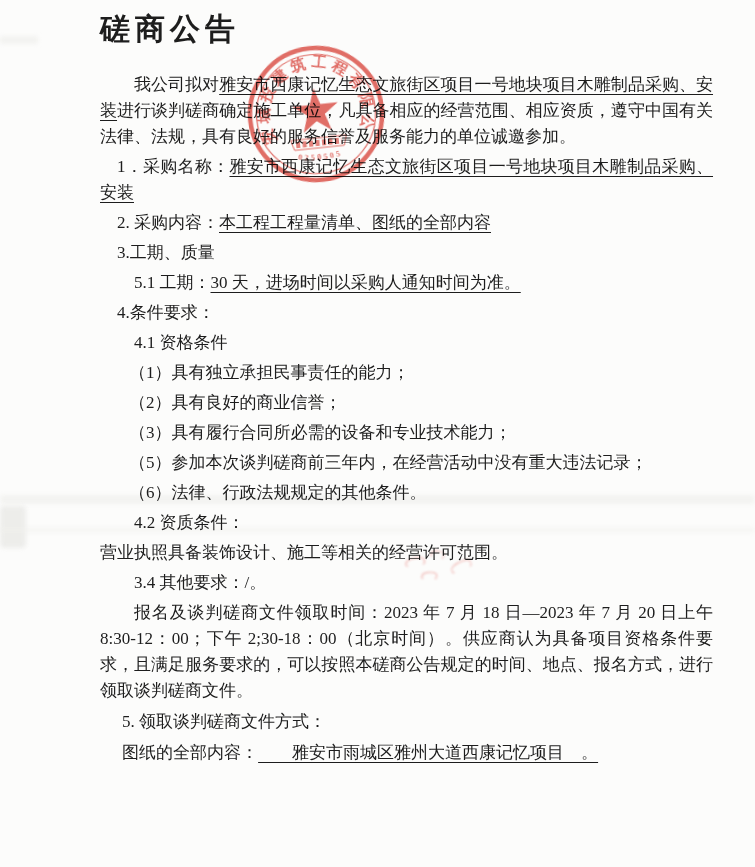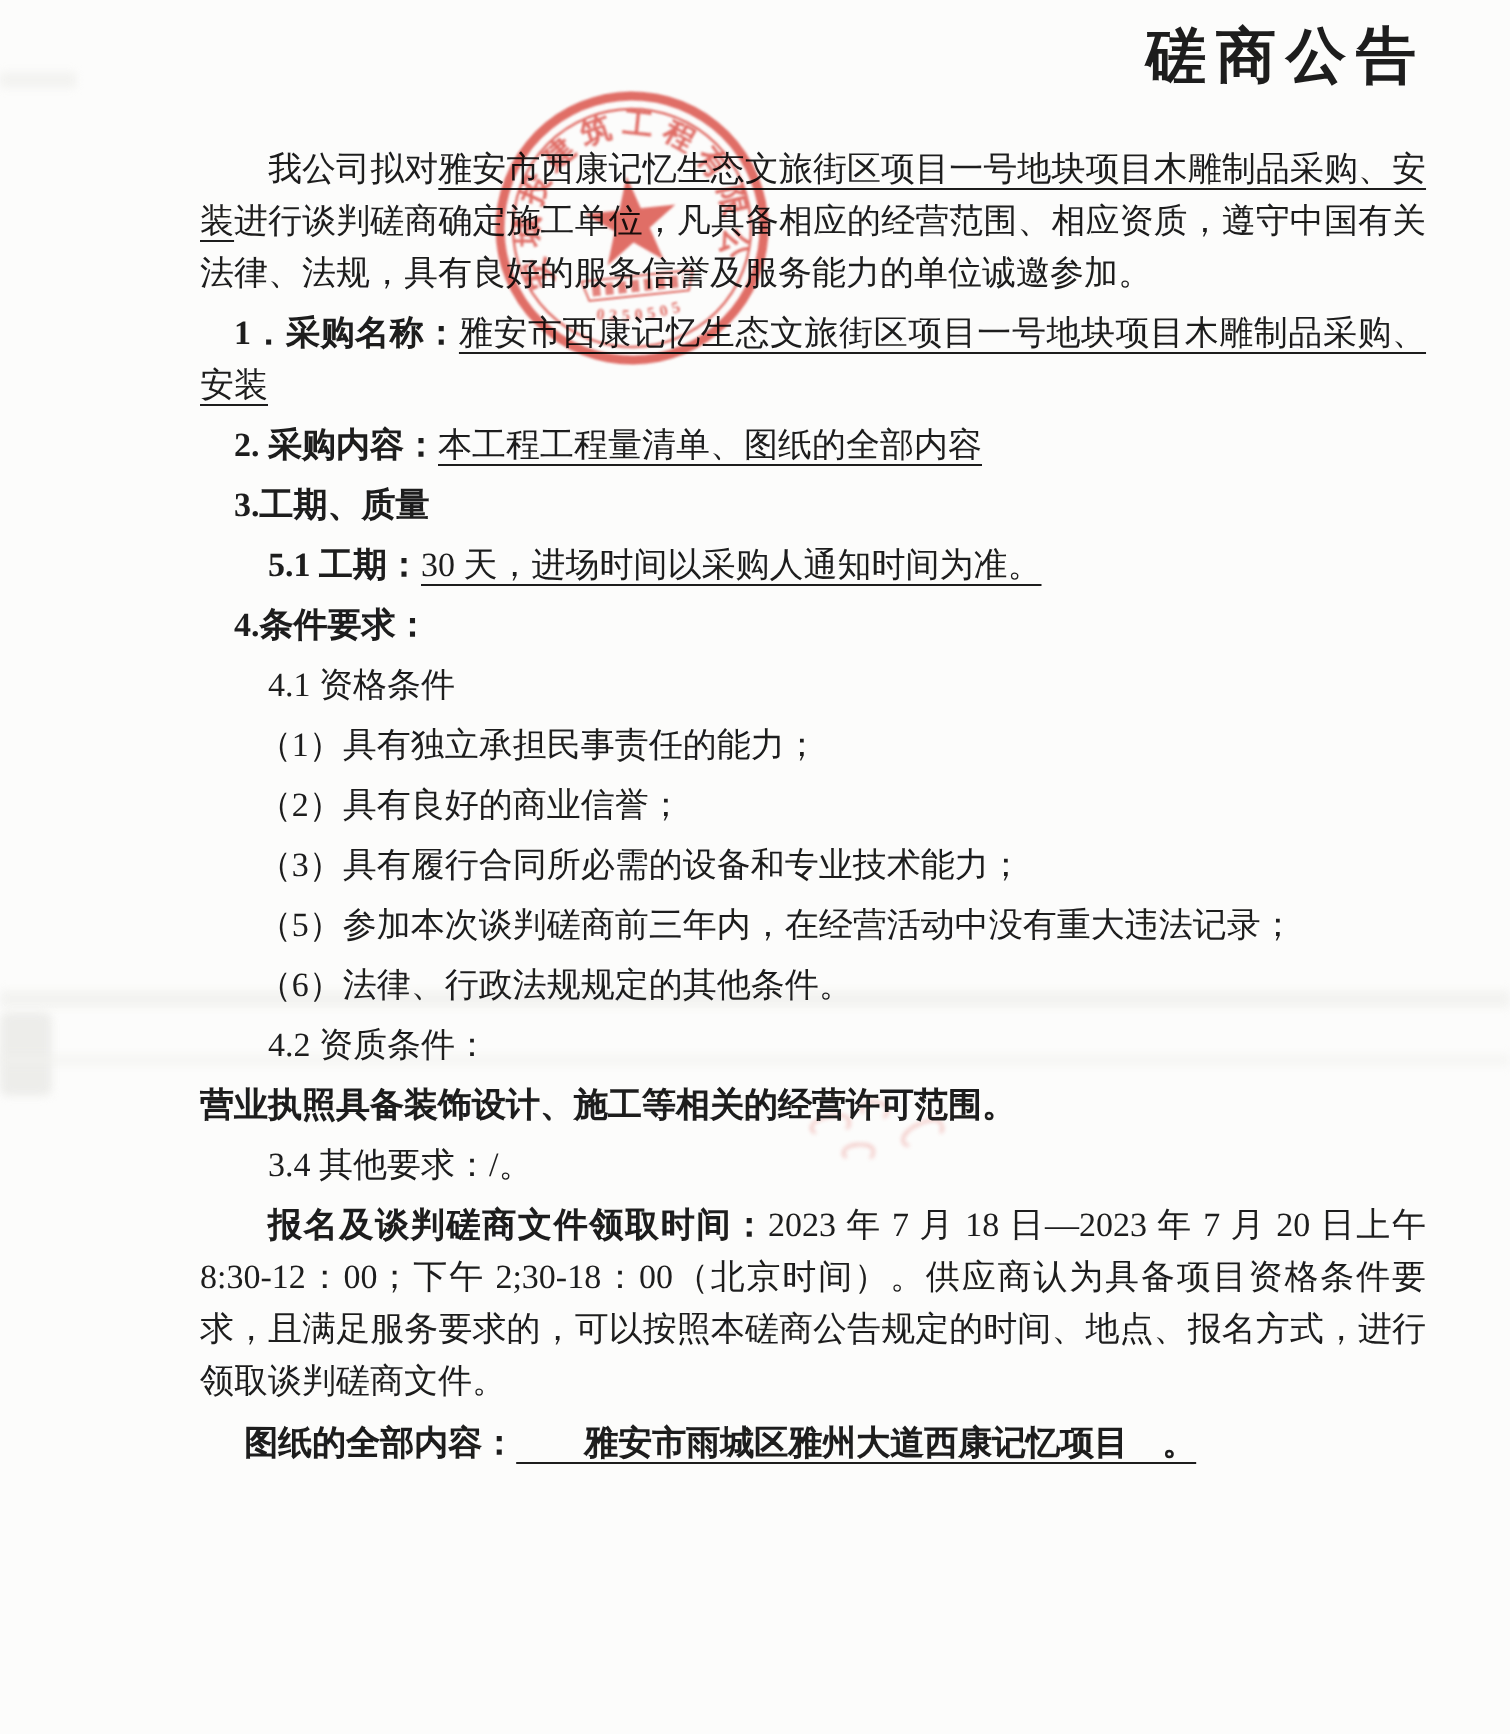--- a/index.html
+++ b/index.html
@@ -19,36 +19,36 @@
   .content{
     position:absolute;
     left:100px;top:10px;right:42px;
     font-size:17px;
   }
   h1.doc-title{
     font-size:30px;
     line-height:38px;
     letter-spacing:5px;
     font-weight:bold;
-    text-align:right;
+    text-align:left;
     margin:0 0 24px 0;
   }
   p.ln{
     line-height:26px;
     margin:0 0 4px 0;
     text-align:justify;
   }
   .ind1{text-indent:1em;}
   .ind13{text-indent:1.3em;}
   .ind17{text-indent:1.7em;}
   .ind2{text-indent:2em;}
   .mt6{margin-top:6px;}
   .mt8{margin-top:8px;}
   .signup{line-height:32px;}
-  .b{font-weight:bold;}
+  .b{font-weight:normal;}
   .u{
     text-decoration:underline;
     text-underline-offset:4px;
     text-decoration-thickness:1px;
   }
   
   .stamp{
     position:absolute;
     left:236px;top:34px;
     width:160px;height:160px;
@@ -149,17 +149,18 @@
     <p class="ln ind17">（5）参加本次谈判磋商前三年内，在经营活动中没有重大违法记录；</p>
     <p class="ln ind17">（6）法律、行政法规规定的其他条件。</p>
 
     <p class="ln ind2 mt6">4.2 资质条件：</p>
     <p class="ln b">营业执照具备装饰设计、施工等相关的经营许可范围。</p>
 
     <p class="ln ind2 mt8"><span>3.4 其他要求：</span><span>/。</span></p>
 
     <p class="ln ind2 signup mt8"><span class="b">报名及谈判磋商文件领取时间：</span><span>2023 年 7 月 18 日—2023 年 7 月 20 日上午 8:30-12：00；下午 2;30-18：00（北京时间）。供应商认为具备项目资格条件要求，且满足服务要求的，可以按照本磋商公告规定的时间、地点、报名方式，进行领取谈判磋商文件。</span></p>
 
+    <p class="ln ind13 b" style="margin-top:5px">5. 领取谈判磋商文件方式：</p>
 
     <p class="ln ind13" style="margin-top:5px"><span class="b">图纸的全部内容：</span><span class="u b">　　雅安市雨城区雅州大道西康记忆项目　。</span></p>
 
   </div>
 </div>
 
 </body></html>

